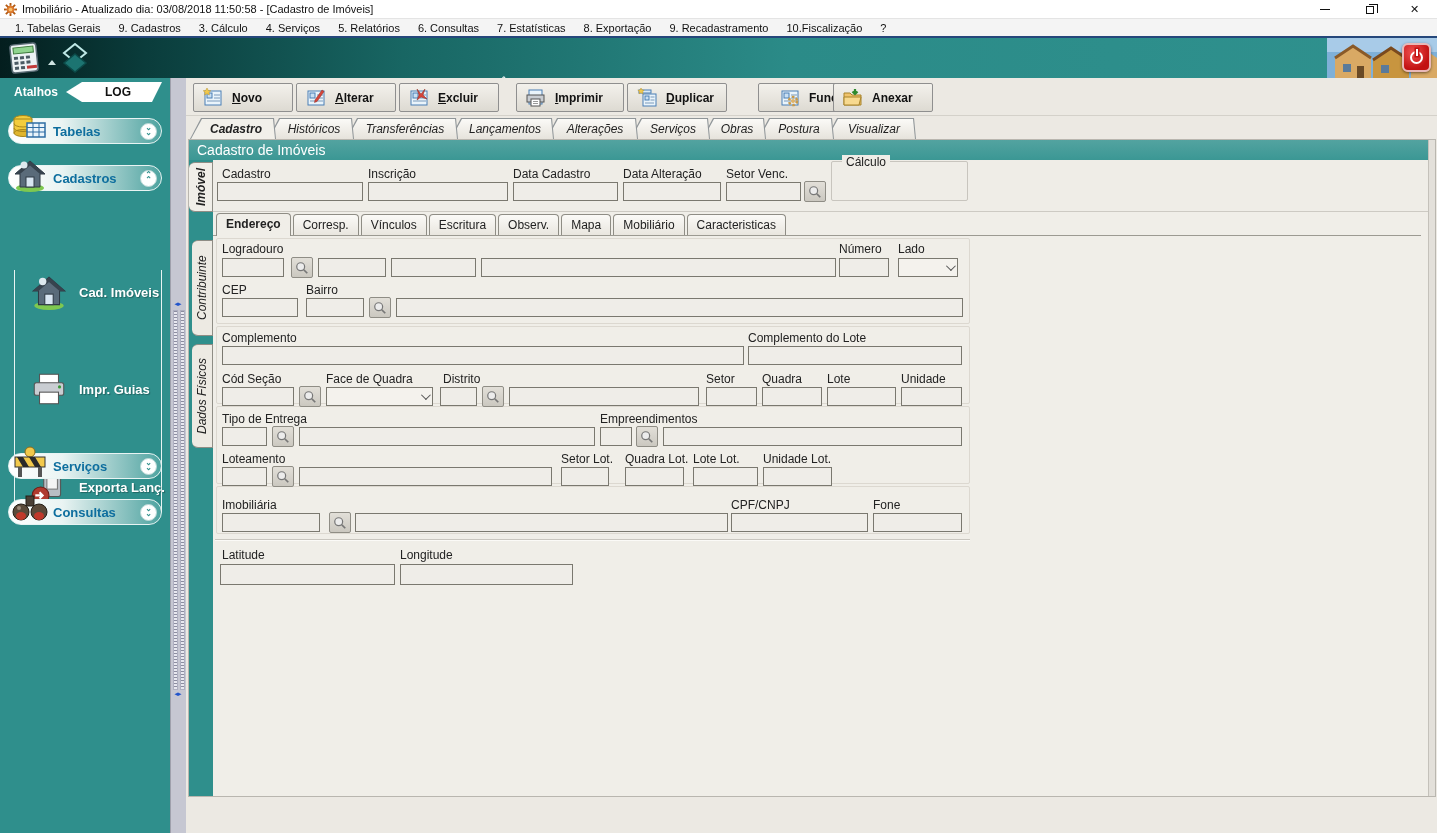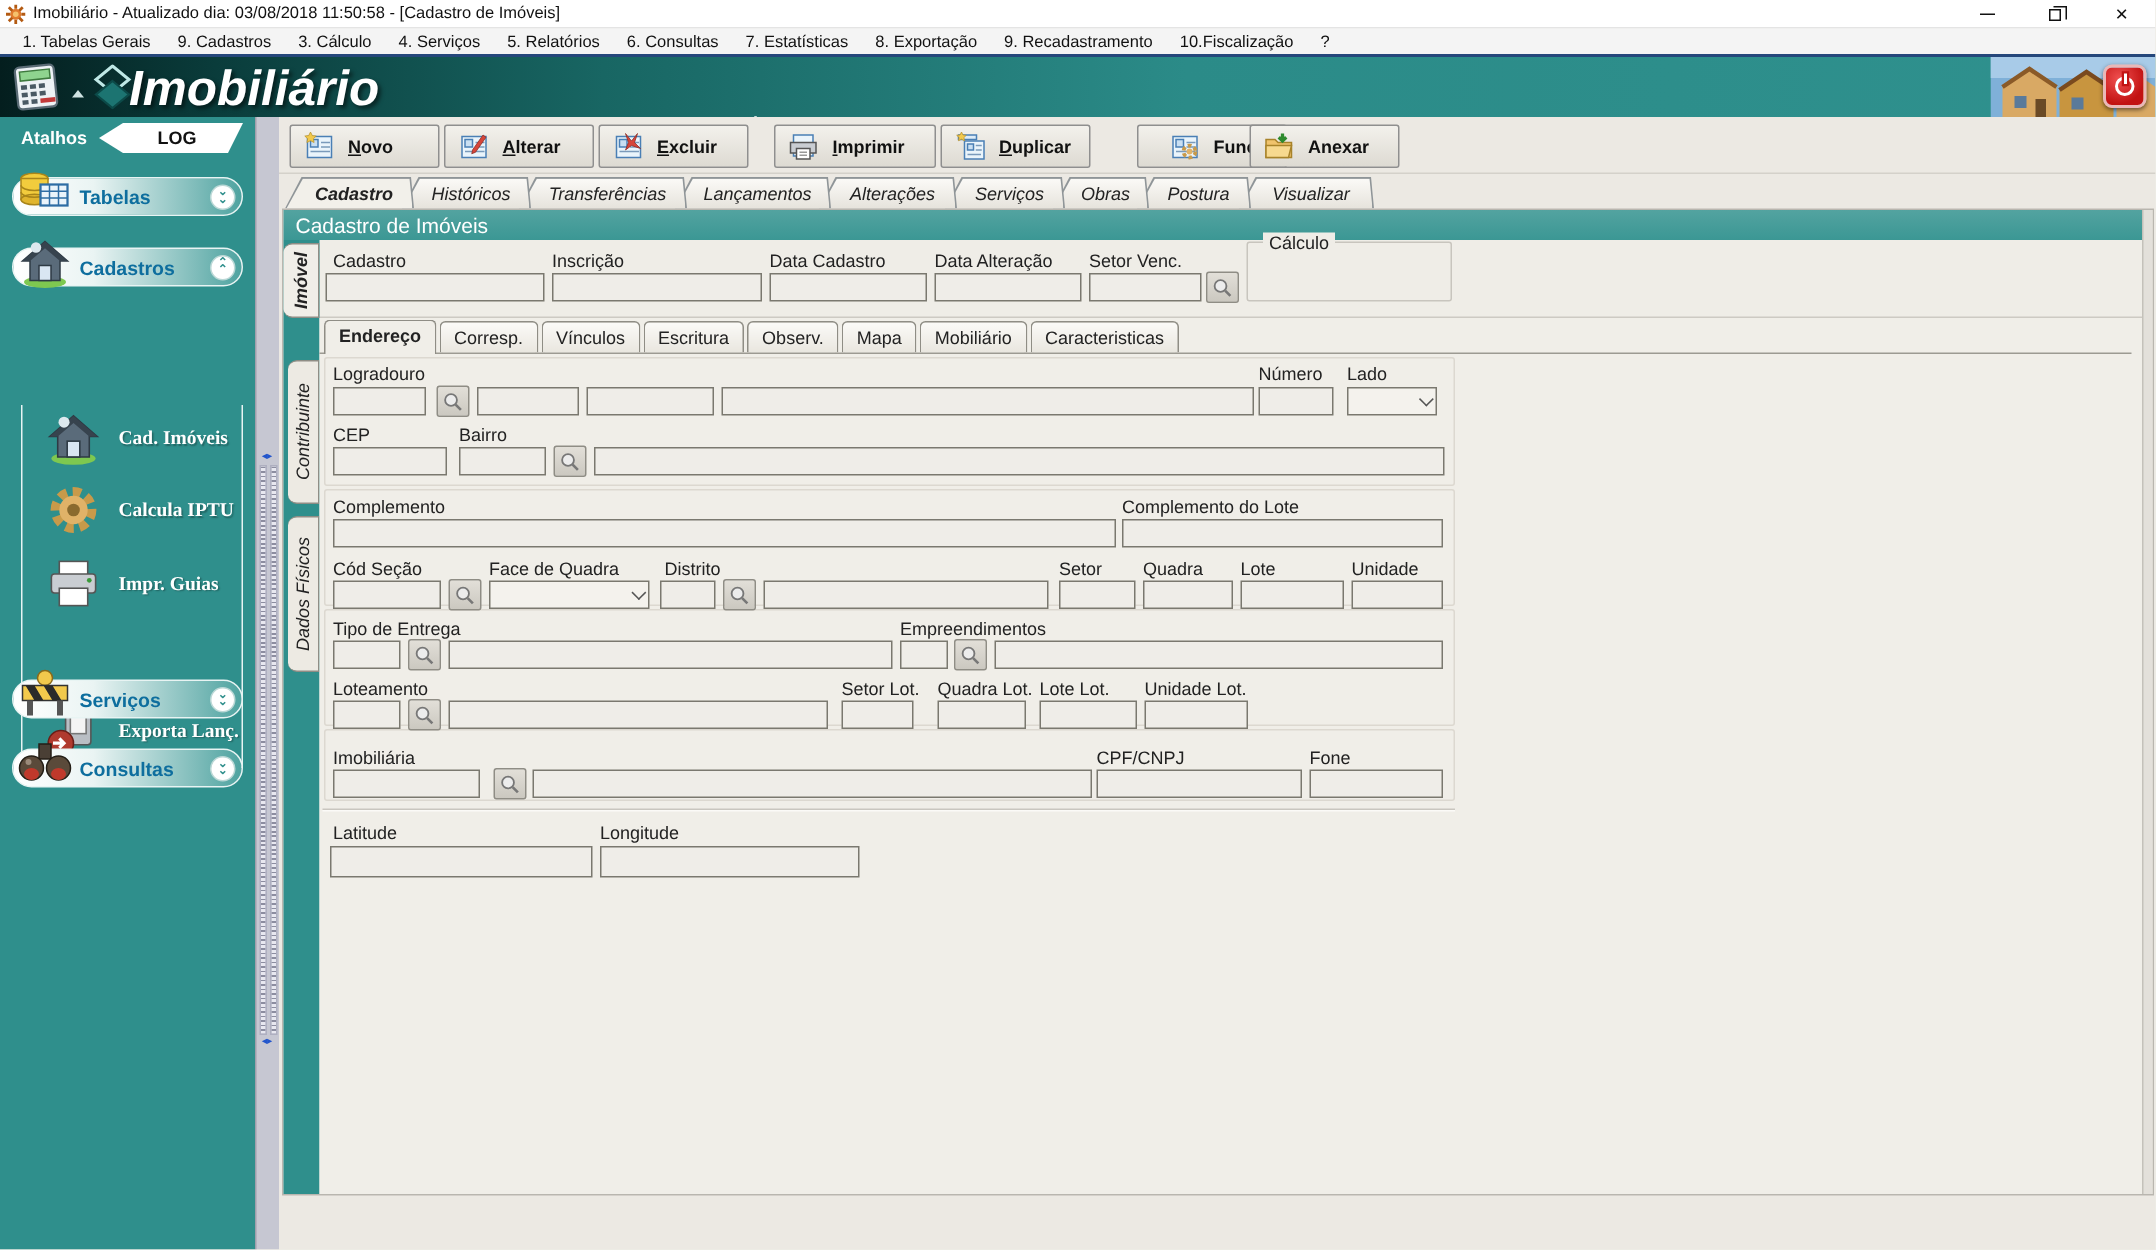--- a/index.html
+++ b/index.html
@@ -37,21 +37,21 @@
   .sidebar { position:absolute; left:0; top:78px; width:170px; height:755px; background:#2F8F8C; }
   .sidebar-header { position:absolute; left:0; top:4px; width:170px; height:20px; }
   .atalhos-label { position:absolute; left:14px; top:3px; color:#FFFFFF; font-weight:bold; font-size:12px; }
   .log-tab { position:absolute; left:66px; top:0px; width:96px; height:20px; background:#FFFFFF; clip-path:polygon(16px 0, 100% 0, calc(100% - 10px) 100%, 16px 100%, 0 50%); display:flex; align-items:center; justify-content:center; font-weight:bold; font-size:12px; color:#111; padding-left:8px; }
   .side-group { position:absolute; left:8px; width:154px; height:26px; border:1px solid #E8F4F3; border-radius:13px; background:linear-gradient(90deg,#FFFFFF 0%,#EAF4F3 35%,#7FBCBA 80%,#4EA3A0 100%); display:flex; align-items:center; }
   .side-group .grp-label { margin-left:44px; color:#0E6E9E; font-weight:bold; font-size:13px; flex:1; }
   .grp-icon { position:absolute; left:2px; top:-10px; width:38px; height:38px; }
   .chev-circle { width:17px; height:17px; border-radius:50%; background:#FFFFFF; border:1px solid #BBD8D6; margin-right:4px; display:flex; flex-direction:column; align-items:center; justify-content:center; line-height:4px; color:#2F8F8C; font-size:8px; font-weight:bold; }
   .chev-circle span { display:block; height:5px; }
   .cad-panel { position:absolute; left:14px; top:192px; width:148px; height:242px; border:1px solid #E8F4F3; border-top:none; background:#2F8F8C; }
-  .side-item { position:absolute; left:20px; width:140px; height:44px; display:flex; align-items:center; cursor:pointer;font-family:Liberation Serif, serif; }
+  .side-item { position:absolute; left:20px; width:140px; height:44px; display:flex; align-items:center; cursor:pointer; }
   .side-item .itm-icon { width:40px; height:40px; flex:0 0 auto; }
   .side-item .itm-label { color:#FFFFFF; font-weight:bold; font-size:13px; margin-left:10px; text-shadow:1px 1px 1px rgba(0,0,0,.3); }
 
   
   .splitter { position:absolute; left:170px; top:78px; width:16px; height:755px; background:#C6C7D2; border-left:1px solid #9FA0AC; }
   .split-bar { position:absolute; top:232px; height:380px; width:5px; background:repeating-linear-gradient(180deg,#8C8DA0 0 1px, #E8E8F0 1px 3px); border:1px solid #AEAFC0; }
   .split-arrows { position:absolute; width:14px; text-align:center; font-size:7px; color:#2255CC; letter-spacing:0; left:0; }
 
   
   .main { position:absolute; left:186px; top:78px; width:1251px; height:755px; background:#ECE9E3; }
@@ -161,21 +161,20 @@
       <rect x="6" y="24" width="4" height="3"></rect>
         <rect x="12" y="24" width="4" height="3"></rect>
         <rect x="18" y="24" width="10" height="3" fill="#C23A3A"></rect>
     </g>
   </svg>
   <div class="menu-arrow"></div>
   <svg class="logo-deco" viewBox="0 0 26 30">
     <path d="M13 1 L24 10 L13 19 L2 10 Z" fill="none" stroke="#BFE8E6" stroke-width="2"></path>
     <path d="M13 11 L24 20 L13 29 L2 20 Z" fill="#1C7471" stroke="#0C4A48" stroke-width="1.5"></path>
   </svg>
-  <div class="logo-text">Imobiliário</div>
   <div class="subtitle">PREFEITURA MUNICIPAL DE MODELÂNDIA</div>
   <svg class="house-photo" viewBox="0 0 110 40" preserveAspectRatio="none">
     <rect x="0" y="0" width="110" height="40" fill="#7FB0D8"></rect>
     <rect x="0" y="0" width="110" height="14" fill="#A8CBE8"></rect>
     <path d="M8 40 V20 L26 8 L44 20 V40 Z" fill="#D9A964"></path>
     <path d="M8 20 L26 8 L44 20" fill="none" stroke="#8A5A28" stroke-width="3"></path>
     <path d="M46 40 V22 L64 10 L82 22 V40 Z" fill="#C8953F"></path>
     <path d="M46 22 L64 10 L82 22" fill="none" stroke="#7A4A1E" stroke-width="3"></path>
     <path d="M84 40 V24 L100 13 L110 20 V40 Z" fill="#D9A964"></path>
     <rect x="16" y="26" width="8" height="8" fill="#5A7A9A"></rect>
@@ -229,28 +228,20 @@
   <div class="cad-panel">
     <div class="side-item" style="top:0px; left:14px;">
       <svg class="itm-icon" viewBox="0 0 38 38">
         <ellipse cx="19" cy="32" rx="14" ry="4" fill="#7EC850"></ellipse>
         <path d="M19 5 L34 18 H29 V31 H9 V18 H4 Z" fill="#5A6B7A" stroke="#2E3A44"></path>
         <path d="M19 5 L34 18 H29 L19 9.5 L9 18 H4 Z" fill="#37434E"></path>
         <rect x="15" y="21" width="8" height="10" fill="#D9E6F2" stroke="#2E3A44"></rect>
         <circle cx="13" cy="9" r="3.5" fill="#DDE8EE"></circle>
       </svg>
       <span class="itm-label">Cad. Imóveis</span>
-    </div>
-    <div class="side-item" style="top:48px; left:14px;">
-      <svg class="itm-icon" viewBox="0 0 38 38">
-        <circle cx="19" cy="19" r="11" fill="none" stroke="#C89A4A" stroke-width="7" stroke-dasharray="5 3.5"></circle>
-        <circle cx="19" cy="19" r="9" fill="#E0B268"></circle>
-        <circle cx="19" cy="19" r="4" fill="#8A6A2E"></circle>
-      </svg>
-      <span class="itm-label">Calcula IPTU</span>
     </div>
     <div class="side-item" style="top:97px; left:14px;">
       <svg class="itm-icon" viewBox="0 0 38 38">
         <rect x="10" y="5" width="18" height="9" fill="#FFFFFF" stroke="#555"></rect>
         <rect x="5" y="13" width="28" height="12" rx="2" fill="#C9CDD2" stroke="#555"></rect>
         <rect x="10" y="22" width="18" height="11" fill="#FFFFFF" stroke="#555"></rect>
         <circle cx="29" cy="17" r="1.5" fill="#3A9A3A"></circle>
       </svg>
       <span class="itm-label">Impr. Guias</span>
     </div>

